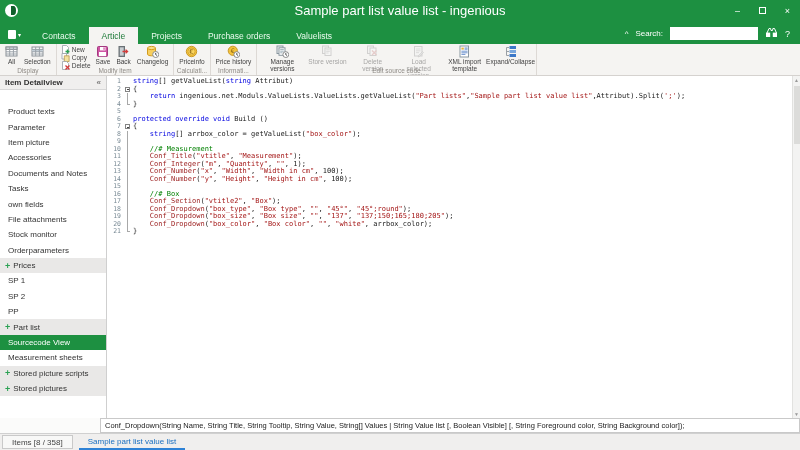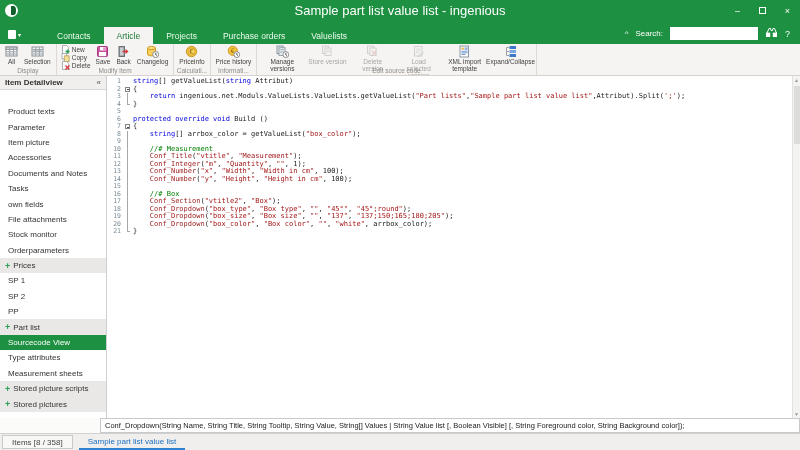--- a/index.html
+++ b/index.html
@@ -10,21 +10,21 @@
   
   .titlebar { height:21px; background:#1d9041; position:relative; display:flex; align-items:center; color:#fff; }
   .logo { width:13px; height:13px; border-radius:50%; background:#fff; margin-left:5px; position:relative; overflow:hidden; z-index:2; }
   .logo::after { content:''; position:absolute; left:6px; top:2px; width:5px; height:9px; background:#0e5f2a; border-radius:0 60% 60% 0; }
   .wtitle { position:absolute; left:0; right:0; text-align:center; font-size:13px; color:#fff; }
   .win-controls { margin-left:auto; display:flex; z-index:2; height:100%; }
   .win-btn { width:25px; height:100%; display:flex; align-items:center; justify-content:center; font-size:9px; color:#fff; }
   .maxbox { width:7px; height:7px; border:1px solid #fff; display:block; }
 
   
-  .menubar { height:23px; background:#1d9041; display:flex; align-items:flex-end; color:#fff;gap:15px; }
+  .menubar { height:23px; background:#1d9041; display:flex; align-items:flex-end; color:#fff; }
   .appmenu { display:flex; align-items:center; gap:2px; padding:0 8px 5px 8px; }
   .appmenu .doc { width:8px; height:9px; background:#fff; border-radius:1px; display:block; }
   .appmenu .car { font-size:6px; color:#fff; }
   .mtabs { display:flex; align-items:flex-end; height:100%; }
   .mtab { font-size:8.5px; padding:0 13px; height:17px; display:flex; align-items:center; color:#eafbee; }
   .mtab.active { background:#f5f4f2; color:#1d7a38; }
   .menu-right { margin-left:auto; display:flex; align-items:center; gap:7px; padding:0 10px 4px 0; font-size:8px; }
   .caret-up { font-size:8px; color:#fff; }
   .search-input { width:88px; height:13px; border:none; background:#fff; font-size:8px; padding:0 3px; outline:none; }
   .help { font-size:9px; color:#fff; }
@@ -358,23 +358,20 @@
           </div>
           <div class="sb-item ">
             <span>PP</span>
           </div>
           <div class="sb-item group">
             <span class="plus">+</span>
             <span>Part list</span>
           </div>
           <div class="sb-item selected">
             <span>Sourcecode View</span>
-          </div>
-          <div class="sb-item ">
-            <span>Type attributes</span>
           </div>
           <div class="sb-item ">
             <span>Measurement sheets</span>
           </div>
           <div class="sb-item group">
             <span class="plus">+</span>
             <span>Stored picture scripts</span>
           </div>
           <div class="sb-item group">
             <span class="plus">+</span>

